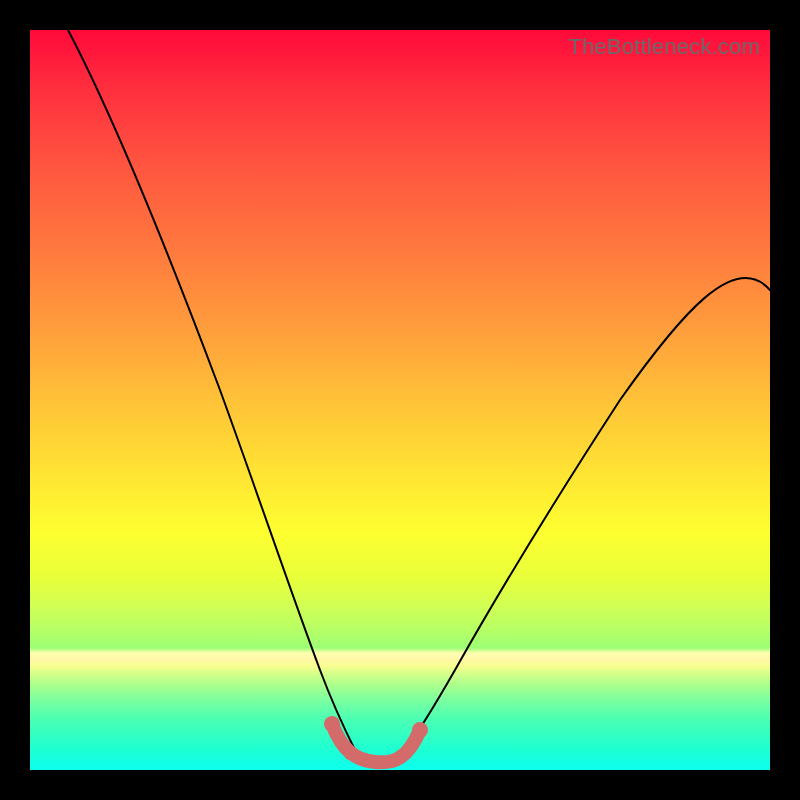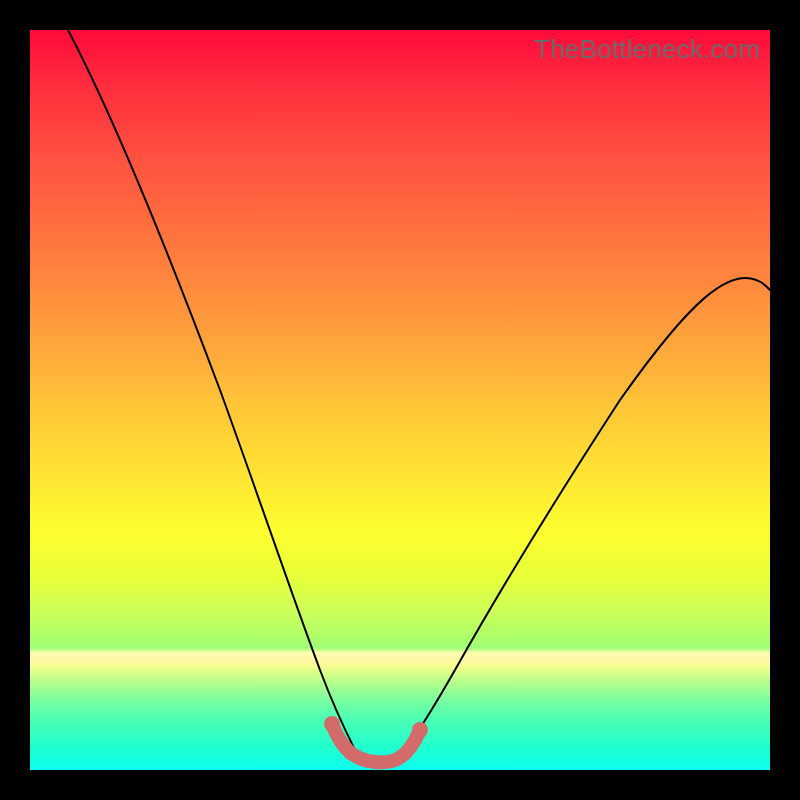--- a/index.html
+++ b/index.html
@@ -47,21 +47,21 @@
       #4dffb2 93%,
       #1fffd0 97%,
       #0dfff0 100%
     );
   }
   .watermark {
     position: absolute;
     top: 4px;
     right: 10px;
     color: #6a6a6a;
-    font-size: 26px;
+    font-size: 22px;
     font-weight: 500;
     letter-spacing: 0.2px;
     user-select: none;
     margin-left: 41px;
   }
   svg.curves {
     position: absolute;
     left: 0;
     top: 0;
     width: 740px;

